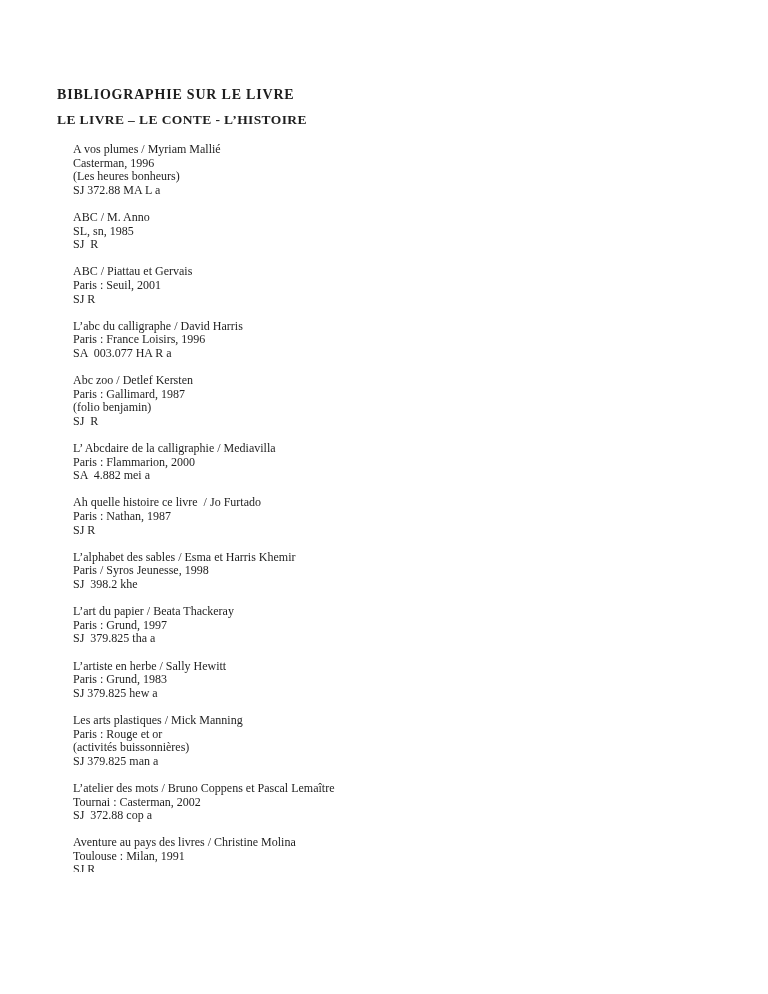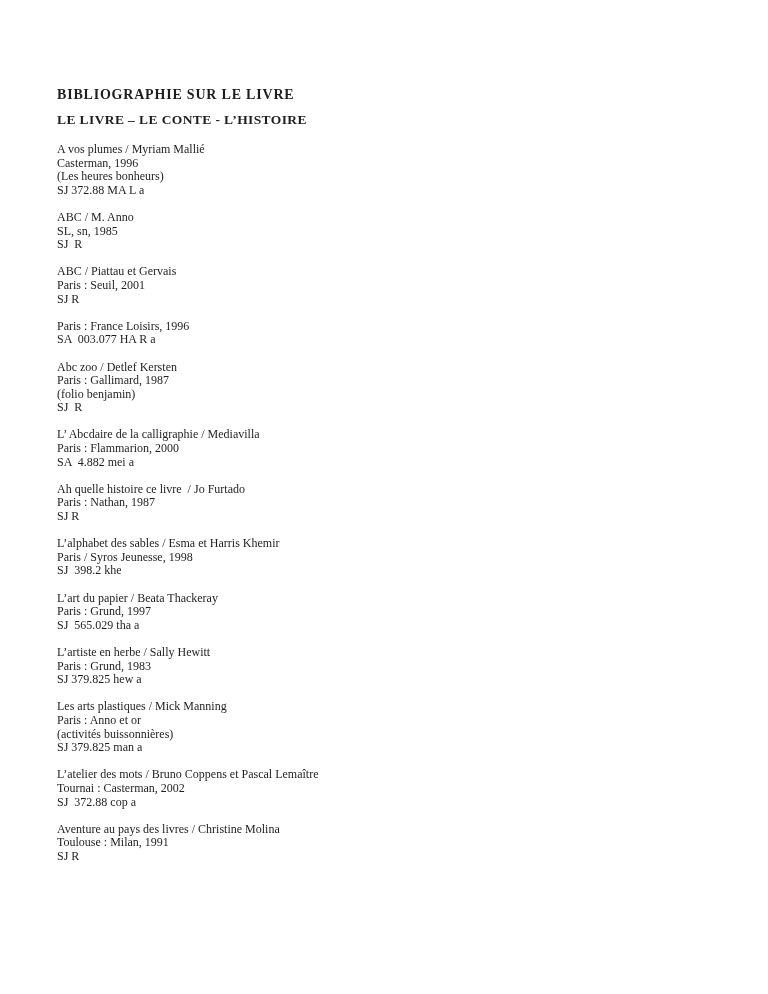--- a/index.html
+++ b/index.html
@@ -28,21 +28,21 @@
   }
   .section-heading {
     font-size: 13.5px;
     letter-spacing: 0.4px;
     line-height: 14px;
     text-underline-offset: 2px;
     margin: 0 0 16px 0;
     white-space: pre-wrap;
   }
   .bibliography-list {
-    margin: 0;
+    margin: 16px;
     padding: 0;
   }
   .entry {
     margin: 0 0 13.6px 0;
   }
   .entry-line {
     font-size: 12px;
     line-height: 13.6px;
     white-space: pre-wrap;
   }
@@ -64,20 +64,21 @@
         <div class="entry-line">ABC / M. Anno</div>
         <div class="entry-line">SL, sn, 1985</div>
         <div class="entry-line">SJ  R</div>
       </div>
       <div class="entry">
         <div class="entry-line">ABC / Piattau et Gervais</div>
         <div class="entry-line">Paris : Seuil, 2001</div>
         <div class="entry-line">SJ R</div>
       </div>
       <div class="entry">
+        <div class="entry-line">L’abc du calligraphe / David Harris</div>
         <div class="entry-line">Paris : France Loisirs, 1996</div>
         <div class="entry-line">SA  003.077 HA R a</div>
       </div>
       <div class="entry">
         <div class="entry-line">Abc zoo / Detlef Kersten</div>
         <div class="entry-line">Paris : Gallimard, 1987</div>
         <div class="entry-line">(folio benjamin)</div>
         <div class="entry-line">SJ  R</div>
       </div>
       <div class="entry">
@@ -91,30 +92,30 @@
         <div class="entry-line">SJ R</div>
       </div>
       <div class="entry">
         <div class="entry-line">L’alphabet des sables / Esma et Harris Khemir</div>
         <div class="entry-line">Paris / Syros Jeunesse, 1998</div>
         <div class="entry-line">SJ  398.2 khe</div>
       </div>
       <div class="entry">
         <div class="entry-line">L’art du papier / Beata Thackeray</div>
         <div class="entry-line">Paris : Grund, 1997</div>
-        <div class="entry-line">SJ  565.029 tha a</div>
+        <div class="entry-line">SJ  379.825 tha a</div>
       </div>
       <div class="entry">
         <div class="entry-line">L’artiste en herbe / Sally Hewitt</div>
         <div class="entry-line">Paris : Grund, 1983</div>
         <div class="entry-line">SJ 379.825 hew a</div>
       </div>
       <div class="entry">
         <div class="entry-line">Les arts plastiques / Mick Manning</div>
-        <div class="entry-line">Paris : Anno et or</div>
+        <div class="entry-line">Paris : Rouge et or</div>
         <div class="entry-line">(activités buissonnières)</div>
         <div class="entry-line">SJ 379.825 man a</div>
       </div>
       <div class="entry">
         <div class="entry-line">L’atelier des mots / Bruno Coppens et Pascal Lemaître</div>
         <div class="entry-line">Tournai : Casterman, 2002</div>
         <div class="entry-line">SJ  372.88 cop a</div>
       </div>
       <div class="entry">
         <div class="entry-line">Aventure au pays des livres / Christine Molina</div>

